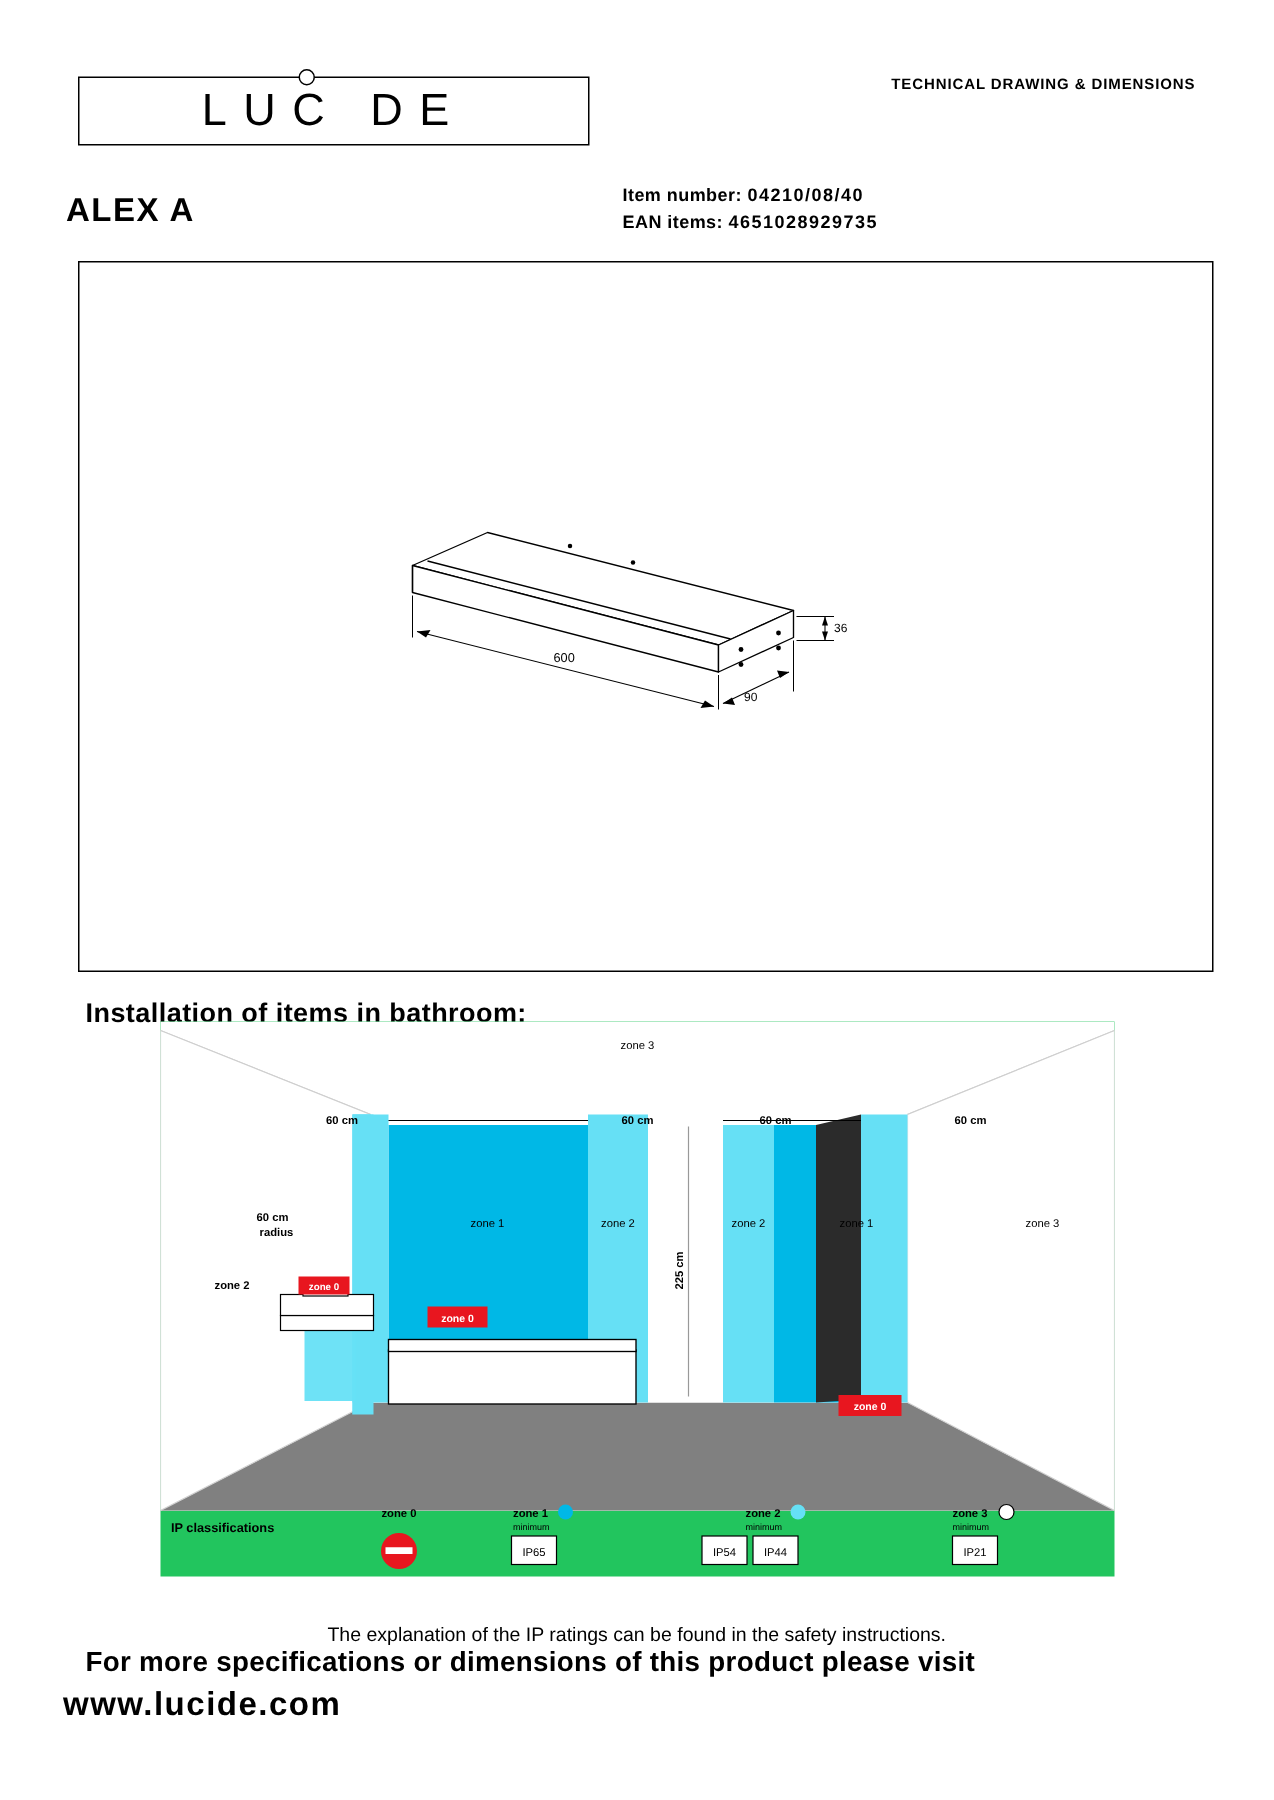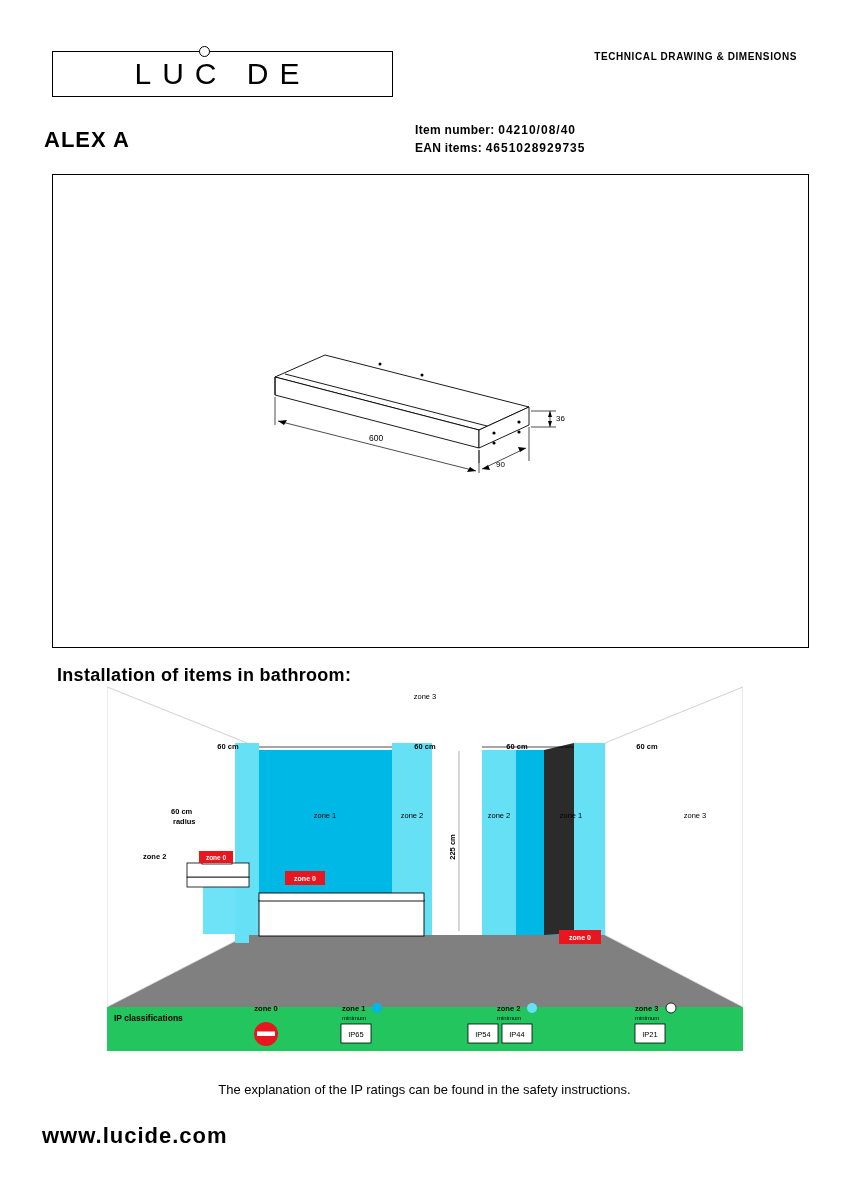--- a/index.html
+++ b/index.html
@@ -261,15 +261,16 @@
       <text x="528" y="330" text-anchor="start" font-family="Liberation Sans, sans-serif" font-size="7.5" font-weight="bold" fill="#000">zone 3</text>
       <circle cx="564" cy="327" r="5" fill="#fff" stroke="#000" stroke-width="0.8"></circle>
       <text x="528" y="339" text-anchor="start" font-family="Liberation Sans, sans-serif" font-size="6" fill="#000">minimum</text>
       <rect x="528" y="343" width="30" height="19" fill="#fff" stroke="#000" stroke-width="0.8"></rect>
       <text x="543" y="356" text-anchor="middle" font-family="Liberation Sans, sans-serif" font-size="7.5" fill="#000">IP21</text>
     </svg>
   </div>
 
   <div class="ip-note">The explanation of the IP ratings can be found in the safety instructions.</div>
 
+  <div class="footer1">For more specifications or dimensions of this product please visit</div>
   <div class="footer2">www.lucide.com</div>
 
 </div>
 
 </body></html>

